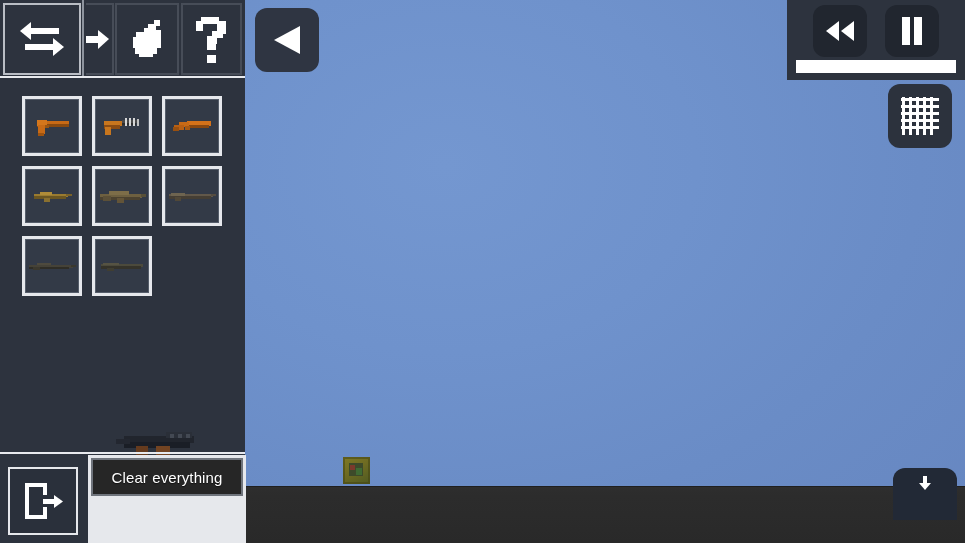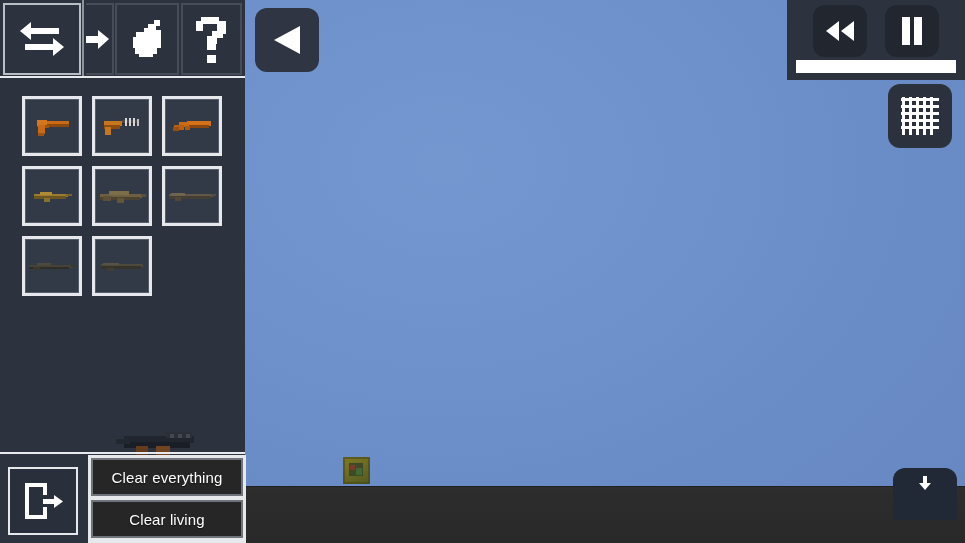--- a/index.html
+++ b/index.html
@@ -528,21 +528,20 @@
           <rect x="22" y="28" width="4" height="12"></rect>
           <rect x="22" y="20" width="14" height="5"></rect>
           <polygon points="33,16 33,29 42,22.5"></polygon>
         </g>
       </svg>
     </div>
   </div>
 
   <div id="clear-group">
     <div class="clear-btn" id="clear-everything">Clear everything</div>
-    <div class="clear-btn" id="clear-living">Clear living</div>
   </div>
 
   <div id="playback-panel">
     <div id="playback-row">
       <div class="pb-btn">
         <svg width="32" height="24" viewBox="0 0 32 24">
           <polygon points="15,2 15,22 2,12" fill="#ffffff"></polygon>
           <polygon points="30,2 30,22 17,12" fill="#ffffff"></polygon>
         </svg>
       </div>

